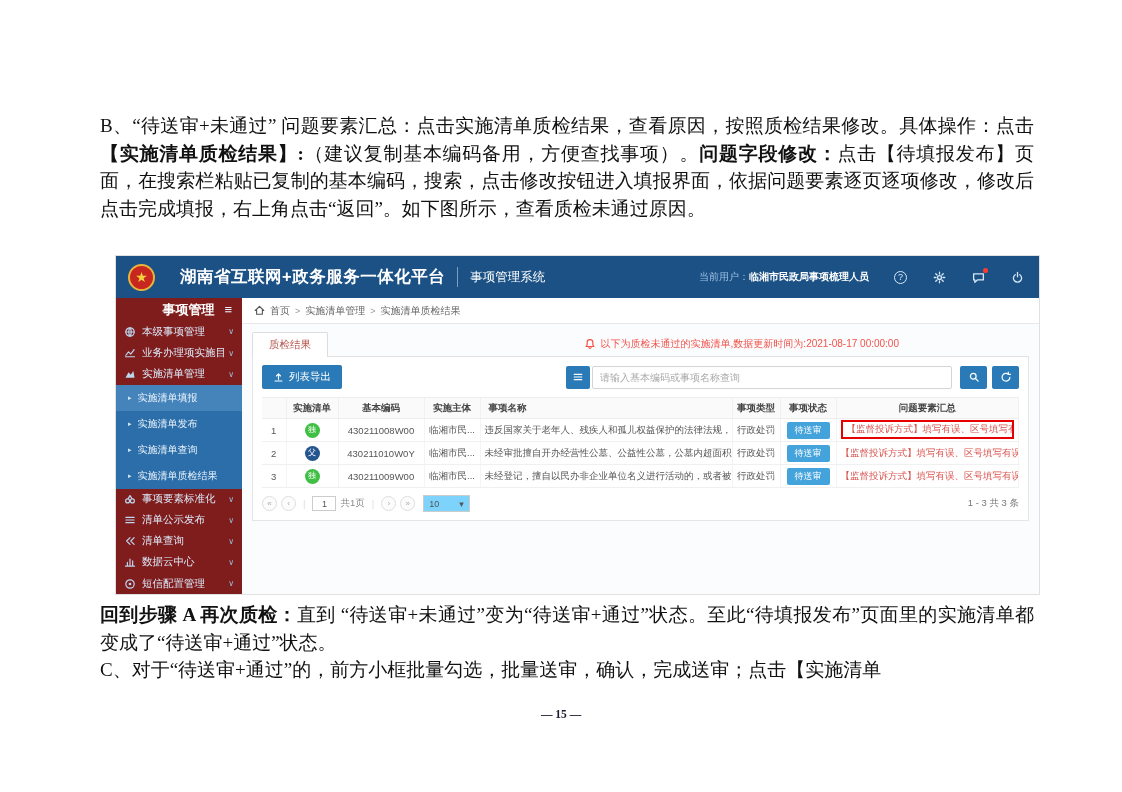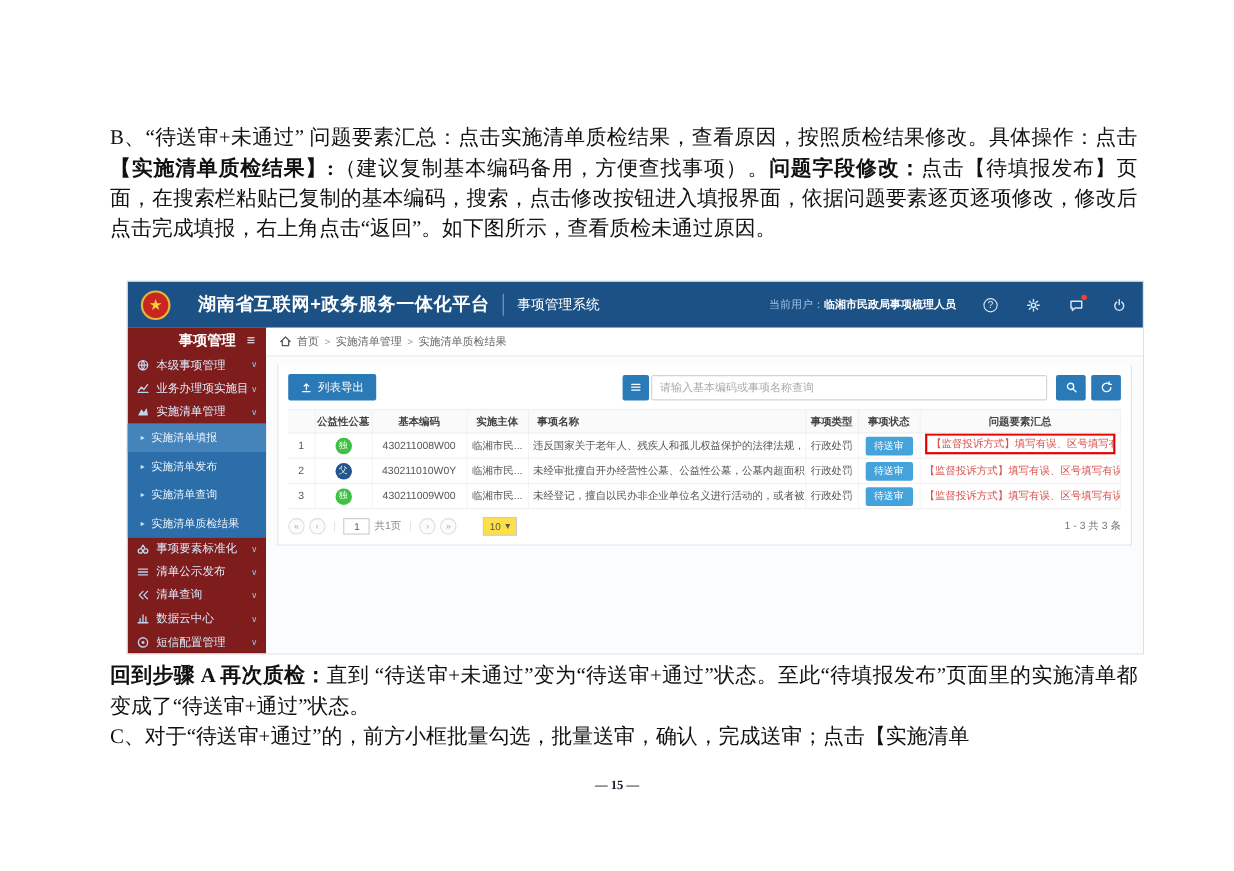--- a/index.html
+++ b/index.html
@@ -83,21 +83,21 @@
   .col-name { width:252px; } .col-type { width:48px; } .col-status { width:56px; } .col-issue { width:auto; }
   .rel-badge { display:inline-flex; align-items:center; justify-content:center; width:15px; height:15px; border-radius:50%; color:#fff; font-size:8px; line-height:1; }
   .status-badge { display:inline-block; background:#45a3dc; color:#fff; font-size:9px; padding:2px 8px; border-radius:2px; }
   .issue-text { color:#d9534f; }
   .issue-boxed { display:inline-block; border:2px solid #e60000; padding:1px 4px; margin:-2px 0; max-width:100%; overflow:hidden; white-space:nowrap; }
 
   .pager { display:flex; align-items:center; gap:4px; padding:7px 9px 8px 9px; font-size:9.5px; color:#888; }
   .pg-circle { width:15px; height:15px; border:1px solid #ddd; border-radius:50%; background:#fcfcfc; color:#aaa; font-size:8px; display:inline-flex; align-items:center; justify-content:center; cursor:pointer; }
   .pg-sep { color:#ddd; margin:0 3px; }
   .pg-input { width:24px; height:15px; border:1px solid #ccc; font-size:9px; text-align:center; color:#555; font-family:"Liberation Sans",sans-serif; }
-  .pg-select { display:inline-flex; align-items:center; gap:4px; border:1px solid #ccc; height:17px; padding:0 5px; color:#555; background:#fde047; font-size:9px; margin-left:20px; cursor:pointer; }
+  .pg-select { display:inline-flex; align-items:center; gap:20px; border:1px solid #ccc; height:17px; padding:0 5px; color:#555; background:#7dd3fc; font-size:9px; margin-left:4px; cursor:pointer; }
   .pg-total { margin-left:auto; color:#777; }
 
   svg { fill:none; stroke:currentColor; stroke-width:1.6; stroke-linecap:round; stroke-linejoin:round; }
   svg .fill { fill:currentColor; stroke:none; }
 </style>
 </head>
 <body>
 
 <div class="page">
 
@@ -235,20 +235,30 @@
                 <path d="M1.8 8L8 2l6.2 6M3.8 7v6.5h8.4V7"></path>
               </svg></span>
           <span>首页</span>
           <span class="sep">&gt;</span>
           <span>实施清单管理</span>
           <span class="sep">&gt;</span>
           <span>实施清单质检结果</span>
         </div>
 
         <div class="content">
+          <div class="tab-row">
+            <div class="tab">质检结果</div>
+            <div class="notice">
+              <span class="ic"><svg viewBox="0 0 16 16">
+                    <path d="M8 2.2a3.8 3.8 0 0 1 3.8 3.8v3l1.4 2.3H2.8L4.2 9V6A3.8 3.8 0 0 1 8 2.2z"></path>
+                    <path d="M6.6 12.8a1.5 1.5 0 0 0 2.8 0"></path>
+                  </svg></span>
+              <span>以下为质检未通过的实施清单,数据更新时间为:2021-08-17 00:00:00</span>
+            </div>
+          </div>
 
           <div class="card">
             <div class="toolbar">
               <button class="btn-export">
                 <svg viewBox="0 0 16 16">
                     <path d="M8 10.5V3M5 5.8L8 2.8l3 3M3 13h10"></path>
                   </svg>
                 <span>列表导出</span>
               </button>
               <div class="tb-right">
@@ -270,21 +280,21 @@
                       <path d="M11 1.5v3h3"></path>
                     </svg>
                   </button>
               </div>
             </div>
 
             <table class="grid">
               <thead>
                 <tr>
                   <th class="col-num"></th>
-                  <th class="col-rel">公益性公墓</th>
+                  <th class="col-rel">实施清单</th>
                   <th class="col-code">基本编码</th>
                   <th class="col-subj">实施主体</th>
                   <th class="col-name">事项名称</th>
                   <th class="col-type">事项类型</th>
                   <th class="col-status">事项状态</th>
                   <th class="col-issue">问题要素汇总</th>
                 </tr>
               </thead>
               <tbody>
                 <tr>

